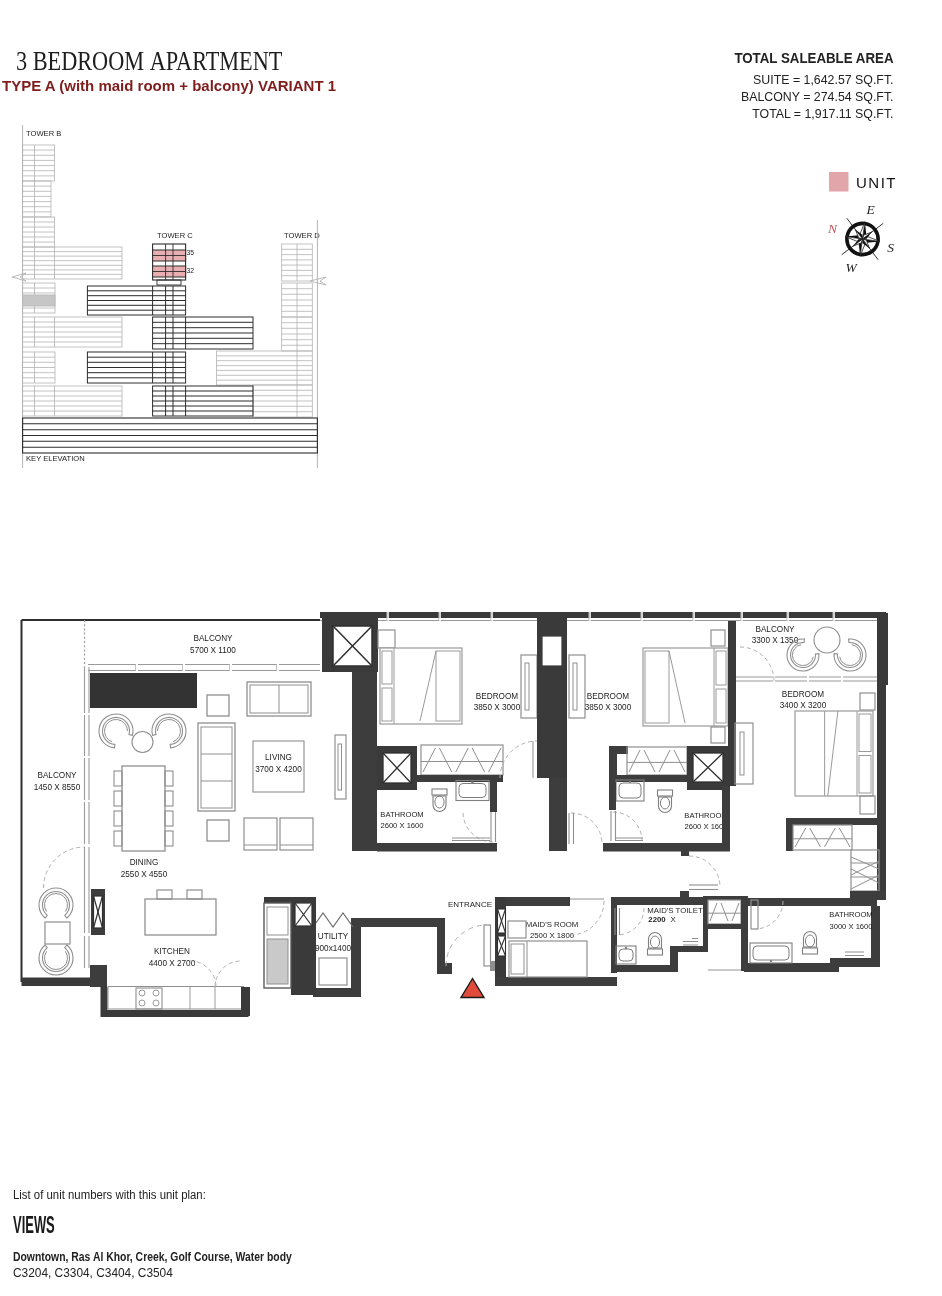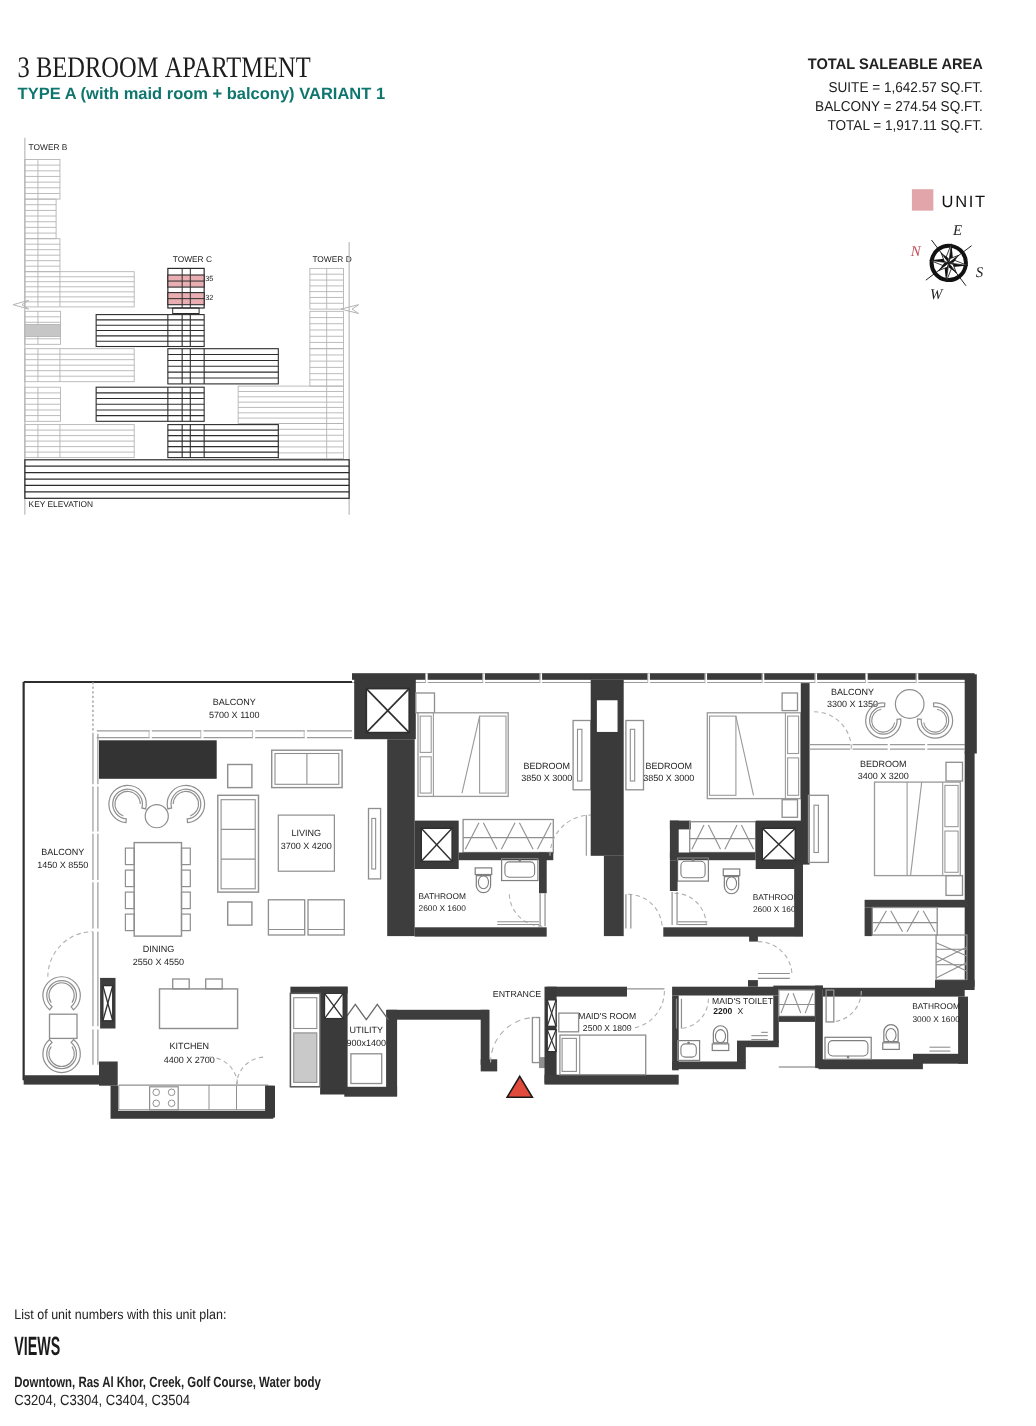--- a/index.html
+++ b/index.html
@@ -2,21 +2,21 @@
 <html><head><meta charset="utf-8">
 <style>
 html,body{margin:0;padding:0;background:#ffffff;}
 body{width:942px;height:1296px;position:relative;font-family:"Liberation Sans",sans-serif;overflow:hidden;}
 .abs{position:absolute;}
 </style></head>
 <body>
 
 <div class="abs" style="left:16px;top:46px;font-family:'Liberation Serif',serif;font-size:27px;color:#1d1d1d;transform:scaleX(0.825);transform-origin:left;white-space:nowrap;">3&nbsp;BEDROOM&nbsp;APARTMENT</div>
 
-<div class="abs" style="left:16px;top:77px;font-size:15px;font-weight:bold;color:#0f766e;">TYPE A (with maid room + balcony) VARIANT&nbsp;1</div>
+<div class="abs" style="left:2px;top:77px;font-size:15px;font-weight:bold;color:#7f1d1d;">TYPE A (with maid room + balcony) VARIANT&nbsp;1</div>
 
 <div class="abs" style="right:49px;top:50px;text-align:right;color:#222;transform:scaleX(0.95);transform-origin:right;">
 <div style="font-size:14px;font-weight:bold;margin-bottom:5px;">TOTAL SALEABLE AREA</div>
 <div style="font-size:13px;line-height:17px;">SUITE = 1,642.57 SQ.FT.</div>
 <div style="font-size:13px;line-height:17px;">BALCONY = 274.54 SQ.FT.</div>
 <div style="font-size:13px;line-height:17px;">TOTAL = 1,917.11 SQ.FT.</div>
 </div>
 
 <svg class="abs" style="left:10px;top:125px;" width="322" height="345" viewBox="0 0 322 345">
 <line x1="12.6" y1="0" x2="12.6" y2="343" stroke="#b3b3b3" stroke-width="1"></line>

